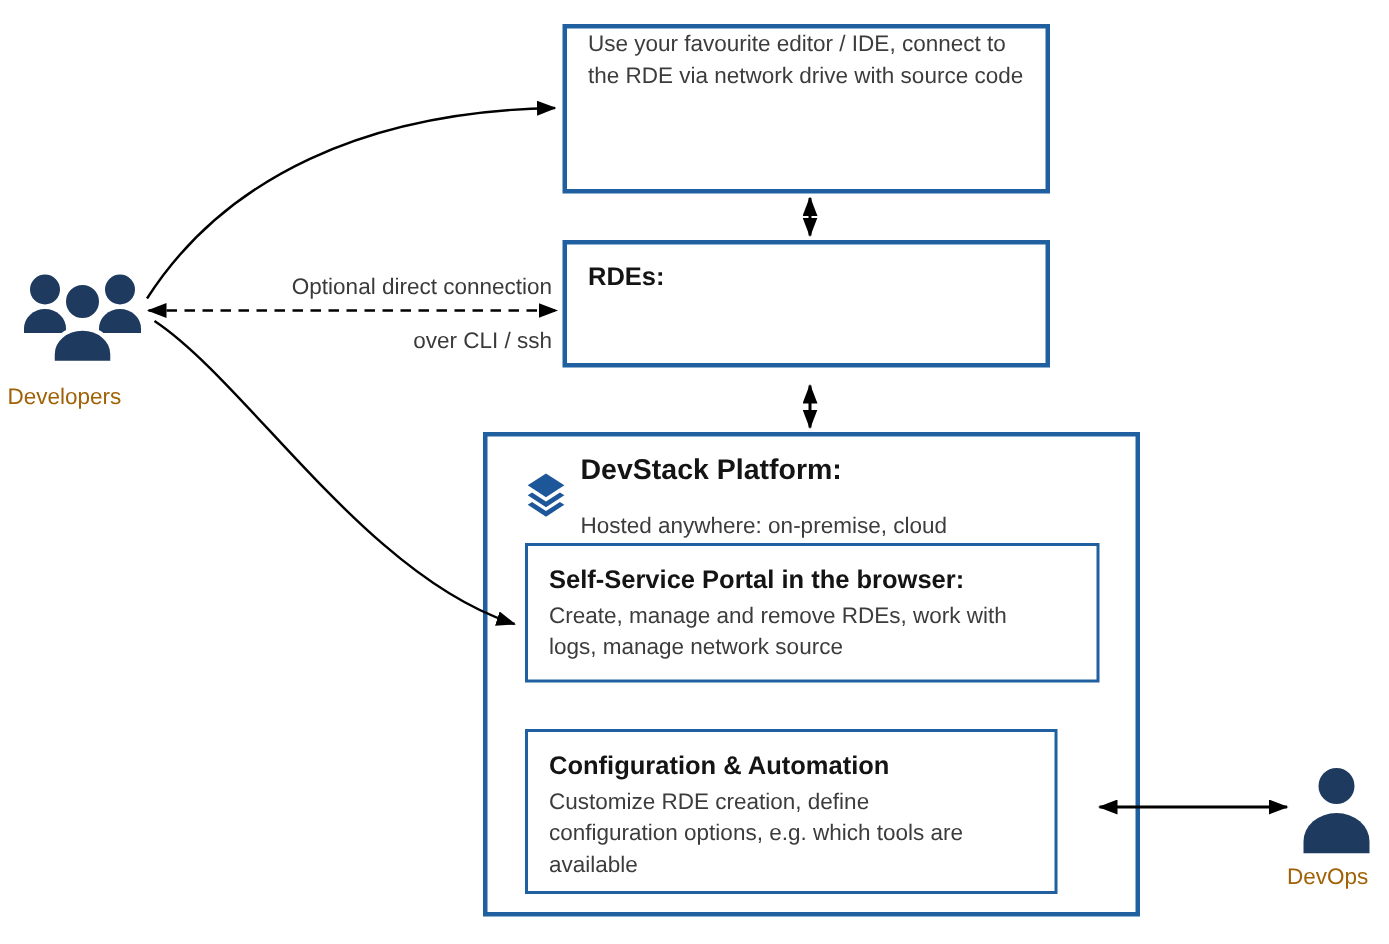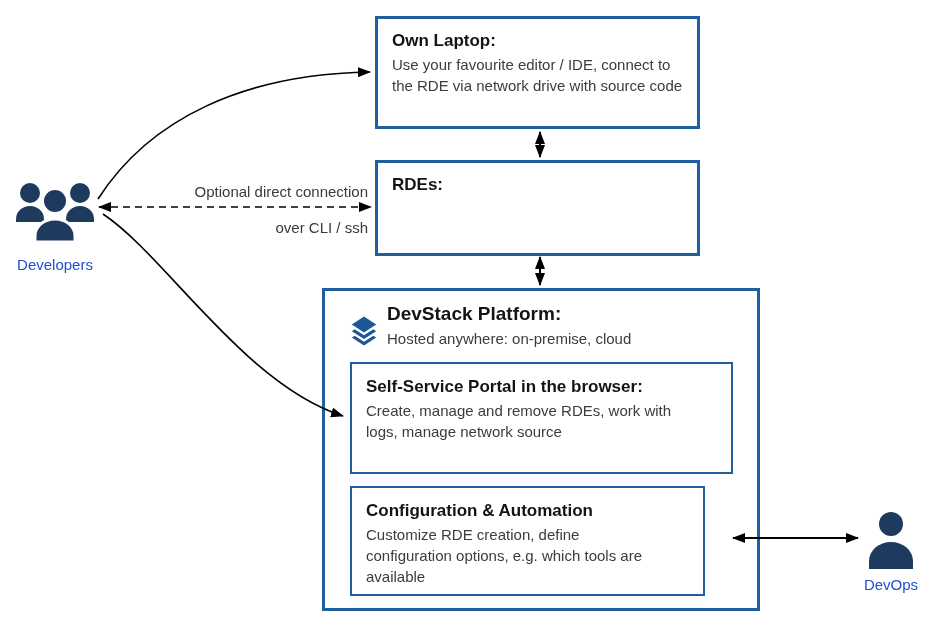--- a/index.html
+++ b/index.html
@@ -6,34 +6,34 @@
   body{
     width:926px;height:629px;position:relative;overflow:hidden;
     background:#ffffff;font-family:"Liberation Sans",sans-serif;
   }
   .box{position:absolute;background:#ffffff;border:3px solid #2160a0;box-sizing:border-box}
   .inner-box{border-width:2px}
   .box-title{font-weight:bold;color:#141414;font-size:17px;padding:11px 14px 2px;line-height:22px}
   .box-body{color:#3c3c3c;font-size:15px;line-height:21px;padding:0 40px 0 14px}
   #own-laptop{left:375px;top:16px;width:325px;height:113px}
   #own-laptop .box-body,#rdes .box-body{padding-right:12px}
-  #rdes{left:375px;top:160px;width:325px;height:96px}
+  #rdes{left:375px;top:160px;width:325px;height:85px}
   #platform{left:322px;top:288px;width:438px;height:323px}
-  #platform-header{position:absolute;left:24px;top:10px;display:flex;align-items:flex-end;gap:8px}
+  #platform-header{position:absolute;left:24px;top:10px;display:flex;align-items:center;gap:8px}
   #platform-title{font-weight:bold;color:#141414;font-size:19px;line-height:26px}
-  #platform-subtitle{color:#3c3c3c;font-size:15px;line-height:20px;margin-top:2px}
-  #portal-box{left:25px;top:71px;width:383px;height:112px}
+  #platform-subtitle{color:#3c3c3c;font-size:15px;line-height:20px;margin-top:14px}
+  #portal-box{left:25px;top:71px;width:383px;height:93px}
   #config-box{left:25px;top:195px;width:355px;height:110px}
   #portal-box .box-title,#config-box .box-title{font-size:17px;padding-top:12px}
   .conn-label{position:absolute;left:138px;width:230px;text-align:right;
     font-size:15px;color:#3a3a3a;line-height:18px}
   #conn-label-top{top:183px}
   #conn-label-bottom{top:219px}
   .actor{position:absolute;text-align:center}
-  .actor-label{position:absolute;font-size:15px;color:#1d4ed8;text-align:center}
+  .actor-label{position:absolute;font-size:15px;color:#a16207;text-align:left}
   #developers-icon{left:15px;top:180px;width:80px;height:62px}
   #developers-label{left:5px;top:256px;width:100px}
   #devops-icon{left:866px;top:511px;width:50px;height:58px}
   #devops-label{left:858px;top:576px;width:66px}
   #arrow-layer{position:absolute;left:0;top:0;pointer-events:none}
 </style>
 </head>
 <body>
 
 <div class="actor" id="developers-icon">
@@ -54,21 +54,20 @@
   <svg width="50" height="58" viewBox="0 0 50 58">
     <g fill="#1f3a5f">
       <circle cx="25" cy="13" r="12"></circle>
       <path d="M3,58 v-8 a22,19 0 0 1 44,0 v8 z"></path>
     </g>
   </svg>
 </div>
 <div class="actor-label" id="devops-label">DevOps</div>
 
 <div class="box" id="own-laptop">
-  <div class="box-title">Own Laptop:</div>
   <div class="box-body">Use your favourite editor / IDE, connect to the RDE via network drive with source code</div>
 </div>
 
 <div class="box" id="rdes">
   <div class="box-title">RDEs:</div>
 </div>
 
 <div class="box" id="platform">
   <div id="platform-header">
     <svg width="30" height="33" viewBox="0 0 24 27">

